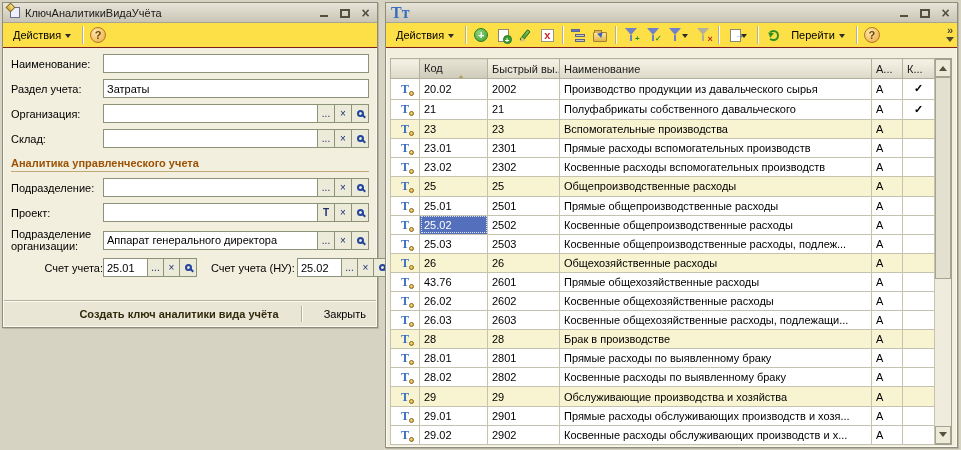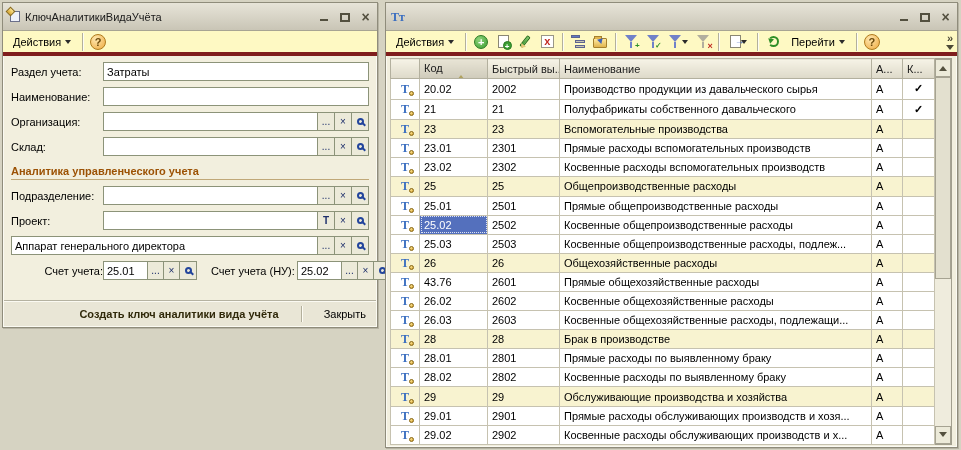--- a/index.html
+++ b/index.html
@@ -10,36 +10,36 @@
     font-family: "Liberation Sans", sans-serif;
     font-size: 11px; color: #000;
   }
   .window {
     position: absolute; background: #f2efde;
     border: 1px solid #8f8c7b;
     box-shadow: inset 0 0 0 1px #fbfaf2, 1px 1px 0 #b7b4a4;
   }
   
   .titlebar {
-    height: 28px; display: flex; align-items: center; gap: 4px;
+    height: 20px; display: flex; align-items: center; gap: 4px;
     padding: 0 5px; background: linear-gradient(#e7e4d8, #c9c5b6);
     border-bottom: 1px solid #a7a493; color: #1a1a1a;
   }
   .titletext { white-space: nowrap; }
   .controls { margin-left: auto; display: flex; gap: 8px; align-items: center; }
   .ctl { width: 13px; height: 13px; display: flex; align-items: flex-end; justify-content: center; cursor: default; }
   .min-glyph { width: 8px; height: 2px; background: #50works; background:#53503f; margin-bottom: 2px; }
   .max-glyph { width: 10px; height: 9px; border: 2px solid #53503f; margin-bottom: 1px; }
   .close-glyph { font-size: 14px; font-weight: bold; color: #53503f; line-height: 11px; }
   
   .toolbar {
     display: flex; align-items: center; gap: 2px;
     height: 25px; padding: 1px 4px;
-    border-bottom: 4px solid #7f1d1d;
-    background: #fef9c3; position: relative;
+    border-bottom: 1px solid #7f1d1d;
+    background: #fde047; position: relative;
   }
   .tbtn { display: inline-flex; align-items: center; gap: 4px; padding: 3px 5px; border: 1px solid transparent; }
   .darr { width: 0; height: 0; border: 3px solid transparent; border-top: 4px solid #2b2b2b; margin-top: 4px; }
   .sep { width: 1px; height: 18px; background: #b3b09c; box-shadow: 1px 0 0 #fdfcf4; margin: 0 3px; }
   .ibtn { width: 20px; height: 20px; display: flex; align-items: center; justify-content: center; }
   
   .ic-add { width: 14px; height: 14px; border-radius: 50%; background: radial-gradient(circle at 35% 30%, #8fd37a, #3c9e33); color:#fff; font-weight:bold; font-size:11px; line-height:13px; text-align:center; border:1px solid #2a7a24;}
   .sheet { width: 11px; height: 13px; background: #fff; border: 1px solid #8a8774; position: relative; }
   .badge-plus { position:absolute; right:-4px; bottom:-3px; width:9px;height:9px;border-radius:50%;background:#3c9e33;color:#fff;font-size:8px;font-weight:bold;line-height:9px;text-align:center;border:1px solid #2a7a24;}
   .pencil { width: 4px; height: 13px; background: linear-gradient(#7ec96a,#2f8f27); border:1px solid #226d1c; border-radius:1px; transform: rotate(38deg); position: relative; }
@@ -108,21 +108,21 @@
   .sarrow .tri-dn { width:0;height:0;border:4px solid transparent;border-top:5px solid #54513f; margin-bottom:-3px;}
   .strack { flex:1; position:relative; }
   .sthumb { position:absolute; left:0; right:0; top:0; height:58%; background:#e3e0cf; border:1px solid #a6a392; }
   .spacer-dn { margin-top:auto; }
   
   #leftwin  { left:2px; top:2px; width:376px; height:326px; }
   #rightwin { left:385px; top:2px; width:573px; height:446px; }
   .appicon { width:13px; height:13px; position:relative; flex:0 0 13px; }
   .appicon .pg { position:absolute; left:2px; top:1px; width:10px; height:11px; background:#eef1fa; border:1px solid #6a6f8a; }
   .appicon .dia { position:absolute; left:-1px; top:-2px; width:7px; height:7px; background:linear-gradient(#ffe794,#d8a62c); border:1px solid #8a6a1a; transform:rotate(45deg); }
-  .planicon { font-family:"Liberation Serif",serif; font-weight:bold; color:#3a6ec0; font-size:12px; line-height:12px; flex:0 0 auto; }
+  .planicon { font-family:"Liberation Serif",serif; font-weight:bold; color:#3a6ec0; font-size:16px; line-height:12px; flex:0 0 auto; }
 </style>
 </head>
 <body>
 
 <div class="window" id="leftwin">
   <div class="titlebar">
     <span class="appicon">
         <span class="pg"></span>
         <span class="dia"></span>
       </span>
@@ -144,29 +144,29 @@
       <span>Действия</span>
       <span class="darr"></span>
     </span>
     <span class="sep"></span>
     <span class="ibtn">
         <span class="ic-help">?</span>
       </span>
   </div>
 
   <div class="frow">
+    <span class="flabel">Наименование:</span>
+    <span class="fgroup">
+        <input class="fin" value="" style="">
+      </span>
+  </div>
+  <div class="frow">
     <span class="flabel">Раздел учета:</span>
     <span class="fgroup">
         <input class="fin" value="Затраты" style="">
-      </span>
-  </div>
-  <div class="frow">
-    <span class="flabel">Наименование:</span>
-    <span class="fgroup">
-        <input class="fin" value="" style="">
       </span>
   </div>
   <div class="frow">
     <span class="flabel">Организация:</span>
     <span class="fgroup">
       <input class="fin" value="" style="">
       <span class="sbtn">...</span>
       <span class="sbtn">×</span>
       <span class="sbtn">
           <span class="lens"></span>
@@ -205,20 +205,21 @@
       <span class="sbtn tx">T</span>
       <span class="sbtn">×</span>
       <span class="sbtn">
           <span class="lens"></span>
         </span>
     </span>
   </div>
 
 
   <div class="frow">
+    <span class="flabel">Подразделение организации:</span>
     <span class="fgroup">
       <input class="fin" value="Аппарат генерального директора" style="">
       <span class="sbtn">...</span>
       <span class="sbtn">×</span>
       <span class="sbtn">
           <span class="lens"></span>
         </span>
     </span>
   </div>
   <div class="frow">

